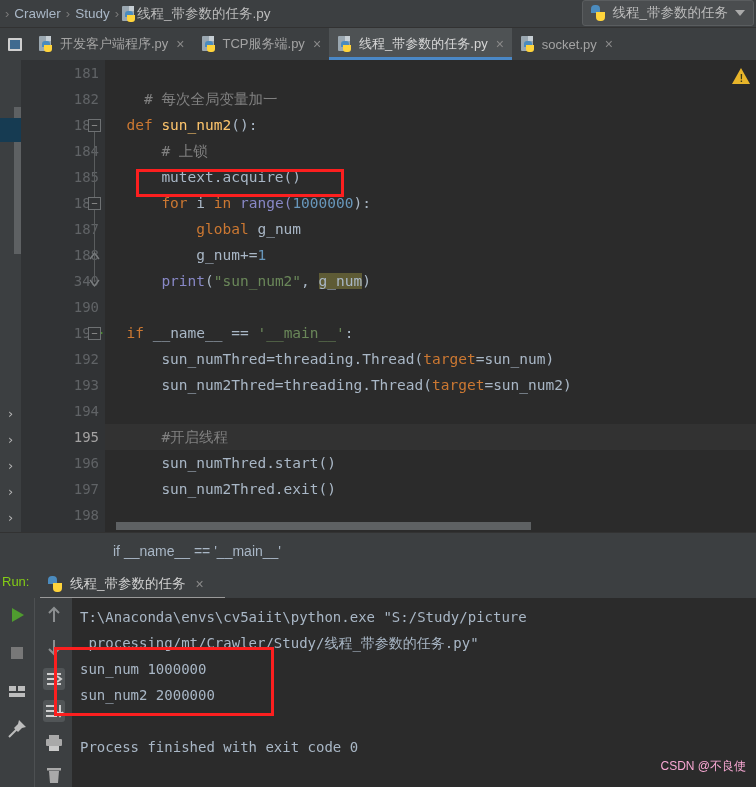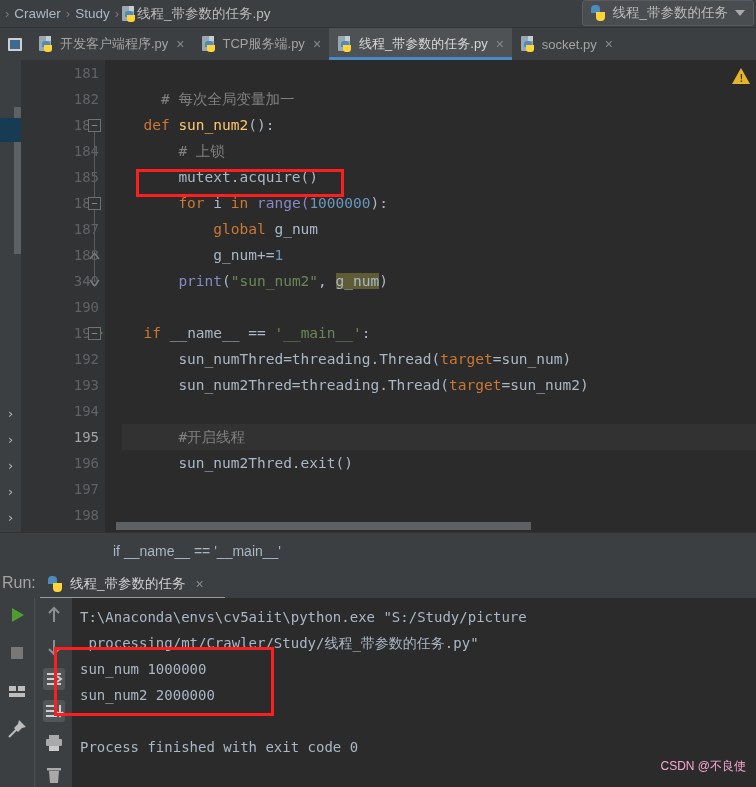--- a/index.html
+++ b/index.html
@@ -119,21 +119,21 @@
     font-family: "DejaVu Sans Mono", monospace;
   }
   .gutter-line.cur { color: #a4a3a3; }
   .run-arrow {
     position: absolute; left: 72px; width: 0; height: 0;
     border-top: 6px solid transparent; border-bottom: 6px solid transparent;
     border-left: 10px solid #4f9c2f;
   }
 
   .code-area {
-    position: absolute; left: 122px; top: 0; right: 0; height: 472px;
+    position: absolute; left: 105px; top: 0; right: 0; height: 472px;
     background: #2b2b2b; overflow: hidden;
   }
   .code-line {
     height: 26px; line-height: 26px; white-space: pre;
     font-family: "DejaVu Sans Mono", monospace; font-size: 14.5px;
     color: #a9b7c6; position: relative; padding-left: 4px;
   }
   .code-line.highlight { background: #323232; }
   .kw   { color: #cc7832; }
   .fn   { color: #ffc66d; }
@@ -188,21 +188,21 @@
     font-family: "Liberation Sans", sans-serif;
   }
 
   
   .runwin {
     position: absolute; left: 0; top: 568px; width: 756px; height: 219px;
     background: #3c3f41;
   }
   .run-header { position: absolute; left: 0; top: 0; width: 756px; height: 30px; }
   .run-label {
-    position: absolute; left: 2px; top: 6px; color: #a3a3a3; font-size: 16px;
+    position: absolute; left: 2px; top: 6px; color: #84cc16; font-size: 13px;
   }
   .run-tab {
     position: absolute; left: 40px; top: 3px; height: 26px;
     display: flex; align-items: center; gap: 6px; padding: 0 6px;
   }
   .run-tab-label { color: #d0d0d0; font-size: 13.5px; white-space: nowrap; }
   .run-tab-x { color: #8a8a8a; font-size: 14px; margin-left: 4px; }
   .run-tab-underline {
     position: absolute; left: 40px; top: 29px; width: 185px; height: 3px;
     background: #9a9a9a;
@@ -368,20 +368,21 @@
       <div class="code-line"><span class="ident">      </span><span class="kw">for </span><span class="ident">i </span><span class="kw">in </span><span class="bi">range(</span><span class="num">1000000</span><span class="ident">):</span></div>
       <div class="code-line"><span class="ident">          </span><span class="kw">global </span><span class="ident">g_num</span></div>
       <div class="code-line"><span class="ident">          g_num</span><span class="ident">+=</span><span class="num">1</span></div>
       <div class="code-line"><span class="ident">      </span><span class="bi">print</span><span class="ident">(</span><span class="str">"sun_num2"</span><span class="ident">, </span><span class="hl-ident">g_num</span><span class="ident">)</span></div>
       <div class="code-line"></div>
       <div class="code-line"><span class="ident">  </span><span class="kw">if </span><span class="ident">__name__ </span><span class="ident">== </span><span class="str">'__main__'</span><span class="ident">:</span></div>
       <div class="code-line"><span class="ident">      sun_numThred=threading.Thread(</span><span class="kwarg">target</span><span class="ident">=sun_num)</span></div>
       <div class="code-line"><span class="ident">      sun_num2Thred=threading.Thread(</span><span class="kwarg">target</span><span class="ident">=sun_num2)</span></div>
       <div class="code-line"></div>
       <div class="code-line highlight"><span class="cmt">      #开启线程</span></div>
+      <div class="code-line"><span class="ident">      sun_numThred.start()</span></div>
       <div class="code-line"><span class="ident">      sun_num2Thred.exit()</span></div>
       <div class="code-line"></div>
     </div>
 
   <div class="warn-tri"></div>
   <div class="warn-bang">!</div>
 </div>
 
 <div class="hscroll"></div>
 

